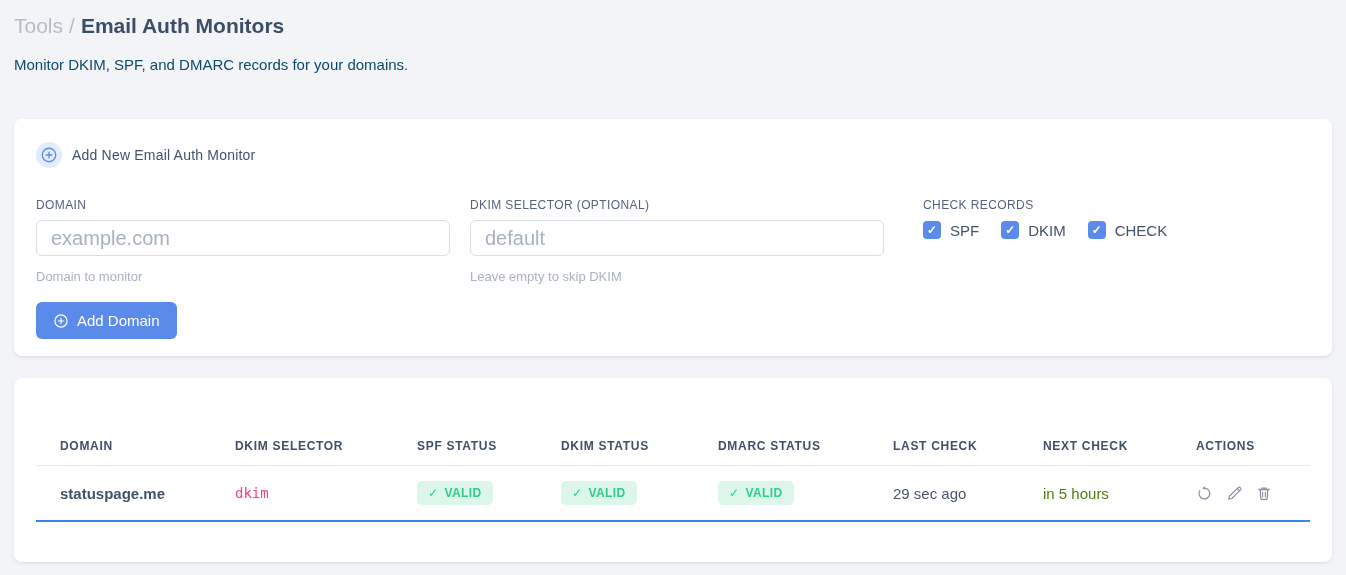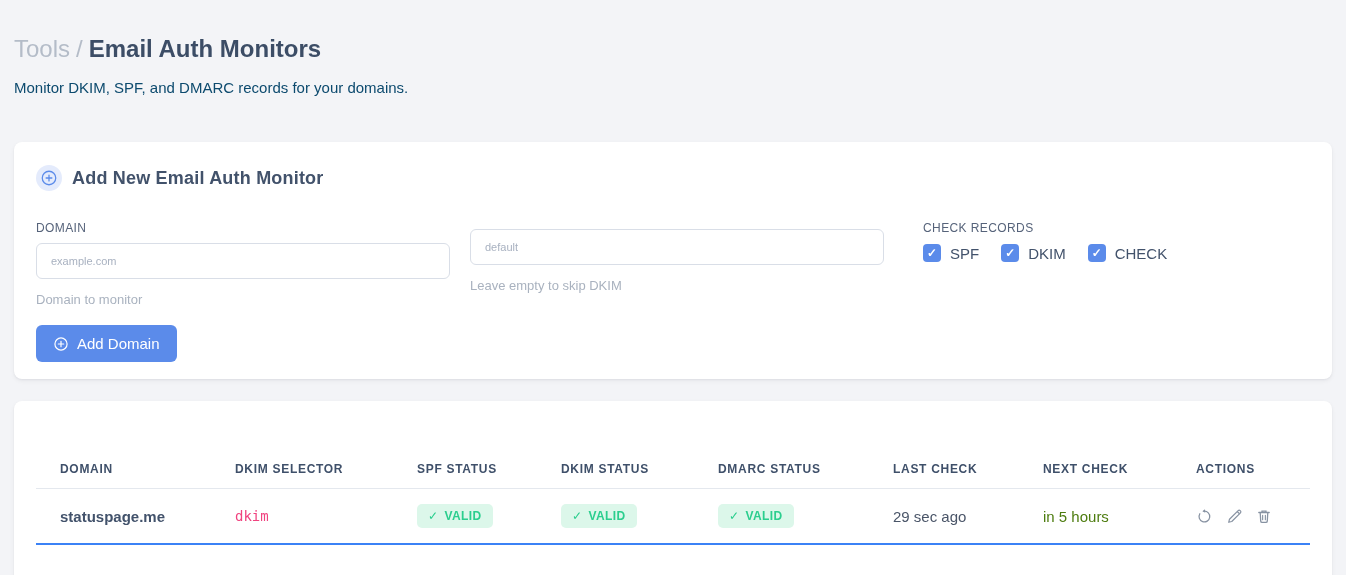--- a/index.html
+++ b/index.html
@@ -6,54 +6,54 @@
   html,body { width:1346px; height:575px; }
   body {
     background:#f3f4f7;
     font-family:"Liberation Sans", sans-serif;
     color:#42526b;
     overflow:hidden;
   }
   .page { padding:0 14px; }
 
   
-  .breadcrumb { padding-top:12px; font-size:24px; line-height:28px;margin-top:23px; }
+  .breadcrumb { padding-top:12px; font-size:21px; line-height:28px; }
   .breadcrumb .crumb-light { color:#b4bcc8; font-weight:400; cursor:pointer; }
   .breadcrumb .crumb-sep { color:#b4bcc8; font-weight:400; margin:0 6px; }
   .breadcrumb .crumb-current { color:#3c4d66; font-weight:700; }
   .subtitle { margin-top:16px; font-size:15px; color:#0c4a6e; }
 
   
   .card {
     background:#fff; border-radius:8px;
     box-shadow:0 1px 2px rgba(16,24,40,.05), 0 2px 5px rgba(16,24,40,.05);
   }
   .card-add { margin-top:46px; height:237px; padding:23px 22px 22px; }
   .card-list { margin-top:22px; height:184px; padding:23px 22px 0; }
 
   .card-header { display:flex; align-items:center; gap:10px; }
   .icon-badge {
     width:26px; height:26px; border-radius:50%;
     display:flex; align-items:center; justify-content:center; flex:0 0 26px;
   }
   .badge-blue { background:#e4ebfc; color:#5b8bea; }
   .badge-cyan { background:#d9f6fa; color:#29c5e6; }
-  .card-title { font-size:18px; font-weight:700; color:#42526b; letter-spacing:.2px; }
+  .card-title { font-size:14px; font-weight:400; color:#42526b; letter-spacing:.2px; }
 
   
   .form-row { display:flex; gap:20px; margin-top:30px; align-items:flex-start; }
   .field { width:414px; }
   .field-label {
     font-size:12px; color:#56637a; letter-spacing:.4px; line-height:14px;
     text-transform:uppercase;
   }
   .text-input {
     margin-top:8px; width:100%; height:36px;
     border:1px solid #d9dee7; border-radius:6px;
-    padding:0 14px; font-size:11px; color:#7f1d1d;
+    padding:0 14px; font-size:20px; color:#7f1d1d;
     font-family:"Liberation Sans", sans-serif; outline:none; background:#fff;
   }
   .text-input::placeholder { color:#a8b1c0; }
   .helper { margin-top:13px; font-size:13px; color:#a9b2bf; }
 
   .checks-col { margin-left:19px; }
   .checks-row { margin-top:9px; display:flex; align-items:center; }
   .check-item {
     display:inline-flex; align-items:center; gap:9px;
     margin-right:22px; font-size:15px; color:#42526b; cursor:pointer;
@@ -121,20 +121,21 @@
     </div>
 
     <div class="form-row">
       <div class="field">
         <div class="field-label">DOMAIN</div>
         <input class="text-input" type="text" placeholder="example.com" style="">
         <div class="helper">Domain to monitor</div>
       </div>
 
       <div class="field">
+        <div class="field-label">DKIM SELECTOR (OPTIONAL)</div>
         <input class="text-input" type="text" placeholder="default" style="">
         <div class="helper">Leave empty to skip DKIM</div>
       </div>
 
       <div class="checks-col">
         <div class="field-label">CHECK RECORDS</div>
         <div class="checks-row">
           <label class="check-item">
             <span class="checkbox">
                 <span>✓</span>

